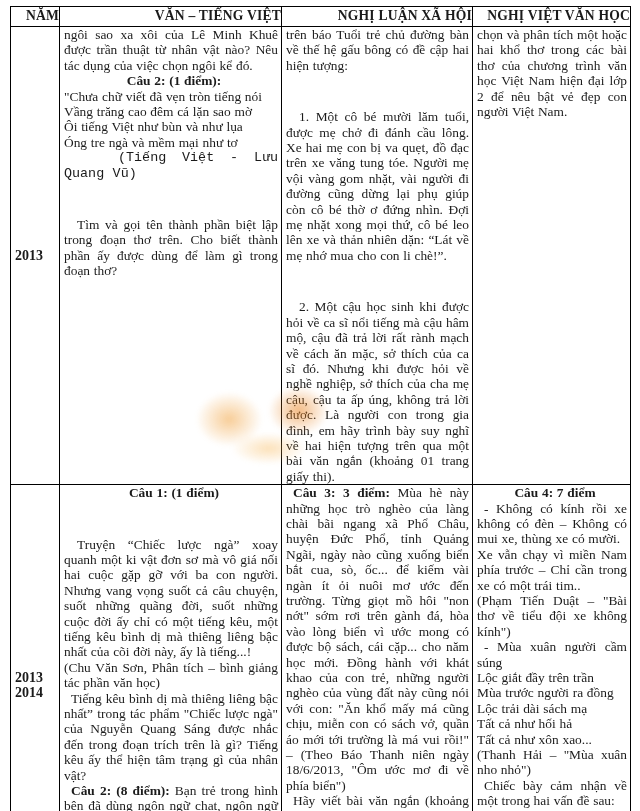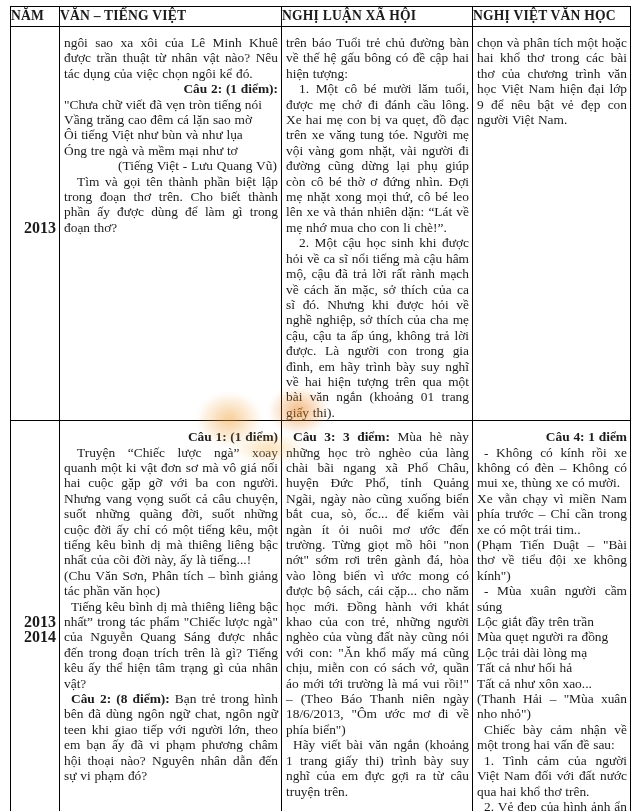--- a/index.html
+++ b/index.html
@@ -12,40 +12,40 @@
   table.exam{
     position:absolute;left:10px;top:6px;width:620px;
     border-collapse:collapse;table-layout:fixed;
   }
   col.c-year{width:49px;}
   col.c-van{width:222px;}
   col.c-xahoi{width:191px;}
   col.c-vanhoc{width:158px;}
   th,td{
     border:1.7px solid var(--border,#000);
-    vertical-align:top;padding:8px 3px 0 4px;overflow:hidden;
+    vertical-align:top;padding:0 3px 0 4px;overflow:hidden;
   }
   th{
-    font-size:13.6px;font-weight:bold;text-align:left;
+    font-size:13.6px;font-weight:bold;text-align:right;
     padding:1px 0;height:17px;letter-spacing:.2px;
   }
   tr.row-a{height:381px;}
   tr.row-b{height:398px;}
   td.year{vertical-align:middle;text-align:center;}
   .para{
     font-size:13.4px;line-height:15.4px;text-align:justify;
     margin:0;word-spacing:.4px;
   }
   .just{}
-  .ind{text-indent:13px;}
+  .ind{text-indent:13px;margin-top:36px;}
   .ind6{text-indent:7px;}
-  .head{font-weight:bold;text-align:right;text-indent:6px;}
+  .head{font-weight:bold;text-align:center;text-indent:6px;}
   .line{text-align:left;}
-  .cite{text-indent:54px;}
-  .yr{font-weight:bold;text-align:right;font-size:16px;text-indent:0;}
+  .cite{text-indent:54px;font-family:Liberation Mono, monospace;}
+  .yr{font-weight:bold;text-align:left;font-size:14px;text-indent:0;}
   .para b{font-weight:bold;}
   .watermark{
     position:absolute;left:183px;top:378px;width:165px;height:86px;
     background:
       radial-gradient(ellipse 46px 38px at 28% 48%, rgba(240,155,48,.50), rgba(240,155,48,0) 72%),
       radial-gradient(ellipse 42px 34px at 70% 38%, rgba(232,128,28,.55), rgba(232,128,28,0) 72%),
       radial-gradient(ellipse 52px 22px at 52% 82%, rgba(247,180,80,.40), rgba(247,180,80,0) 72%);
     filter:blur(2px);
     z-index:3;pointer-events:none;
   }
@@ -84,48 +84,48 @@
             <div class="para line">Óng tre ngà và mềm mại như tơ</div>
             <div class="para cite">(Tiếng Việt - Lưu Quang Vũ)</div>
             <div class="para ind">Tìm và gọi tên thành phần biệt lập trong đoạn thơ trên. Cho biết thành phần ấy được dùng để làm gì trong đoạn thơ?</div>
           </td>
         <td>
             <div class="para just">trên báo Tuổi trẻ chủ đường bàn về thế hệ gấu bông có đề cập hai hiện tượng:</div>
             <div class="para ind">1. Một cô bé mười lăm tuổi, được mẹ chở đi đánh cầu lông. Xe hai mẹ con bị va quẹt, đồ đạc trên xe văng tung tóe. Người mẹ vội vàng gom nhặt, vài người đi đường cũng dừng lại phụ giúp còn cô bé thờ ơ đứng nhìn. Đợi mẹ nhặt xong mọi thứ, cô bé leo lên xe và thản nhiên dặn: “Lát về mẹ nhớ mua cho con li chè!”.</div>
             <div class="para ind">2. Một cậu học sinh khi được hỏi về ca sĩ nổi tiếng mà cậu hâm mộ, cậu đã trả lời rất rành mạch về cách ăn mặc, sở thích của ca sĩ đó. Nhưng khi được hỏi về nghề nghiệp, sở thích của cha mẹ cậu, cậu ta ấp úng, không trả lời được. Là người con trong gia đình, em hãy trình bày suy nghĩ về hai hiện tượng trên qua một bài văn ngắn (khoảng 01 trang giấy thi).</div>
           </td>
         <td>
-            <div class="para just">chọn và phân tích một hoặc hai khổ thơ trong các bài thơ của chương trình văn học Việt Nam hiện đại lớp 9 để nêu bật vẻ đẹp con người Việt Nam.</div>
+            <div class="para just">chọn và phân tích một hoặc hai khổ thơ trong các bài thơ của chương trình văn học Việt Nam hiện đại lớp 2 để nêu bật vẻ đẹp con người Việt Nam.</div>
           </td>
       </tr>
       <tr class="row-b">
         <td class="year">
             <div class="para yr">2013</div>
             <div class="para yr">2014</div>
           </td>
         <td>
             <div class="para head">Câu 1: (1 điểm)</div>
             <div class="para ind">Truyện “Chiếc lược ngà” xoay quanh một ki vật đơn sơ mà vô giá nối hai cuộc gặp gỡ với ba con người. Nhưng vang vọng suốt cả câu chuyện, suốt những quãng đời, suốt những cuộc đời ấy chỉ có một tiếng kêu, một tiếng kêu bình dị mà thiêng liêng bậc nhất của cõi đời này, ấy là tiếng...!</div>
             <div class="para just">(Chu Văn Sơn, Phân tích – bình giảng tác phần văn học)</div>
             <div class="para ind6">Tiếng kêu bình dị mà thiêng liêng bậc nhất” trong tác phẩm "Chiếc lược ngà" của Nguyễn Quang Sáng được nhắc đến trong đoạn trích trên là gì? Tiếng kêu ấy thể hiện tâm trạng gì của nhân vật?</div>
             <div class="para ind6"><b>Câu 2: (8 điểm): </b>Bạn trẻ trong hình bên đã dùng ngôn ngữ chat, ngôn ngữ teen khi giao tiếp với người lớn, theo em bạn ấy đã vi phạm phương châm hội thoại nào? Nguyên nhân dẫn đến sự vi phạm đó?</div>
           </td>
         <td>
             <div class="para ind6"><b>Câu 3: 3 điểm: </b>Mùa hè này những học trò nghèo của làng chài bãi ngang xã Phổ Châu, huyện Đức Phổ, tỉnh Quảng Ngãi, ngày nào cũng xuống biển bắt cua, sò, ốc... để kiếm vài ngàn ít ỏi nuôi mơ ước đến trường. Từng giọt mồ hôi "non nớt" sớm rơi trên gành đá, hòa vào lòng biển vì ước mong có được bộ sách, cái cặp... cho năm học mới. Đồng hành với khát khao của con trẻ, những người nghèo của vùng đất này cũng nói với con: "Ăn khổ mấy má cũng chịu, miễn con có sách vở, quần áo mới tới trường là má vui rồi!" – (Theo Báo Thanh niên ngày 18/6/2013, "Ôm ước mơ đi về phía biển")</div>
             <div class="para ind6">Hãy viết bài văn ngắn (khoảng 1 trang giấy thi) trình bày suy nghĩ của em đực gợi ra từ câu truyện trên.</div>
           </td>
         <td>
-            <div class="para head">Câu 4: 1 điểm</div>
+            <div class="para head">Câu 4: 7 điểm</div>
             <div class="para ind6">- Không có kính rồi xe không có đèn – Không có mui xe, thùng xe có mười.</div>
             <div class="para just">Xe vẫn chạy vì miền Nam phía trước – Chỉ cần trong xe có một trái tim..</div>
             <div class="para just">(Phạm Tiến Duật – "Bài thơ về tiểu đội xe không kính")</div>
             <div class="para ind6">- Mùa xuân người cầm súng</div>
             <div class="para line">Lộc giắt đầy trên trần</div>
-            <div class="para line">Mùa quẹt người ra đồng</div>
-            <div class="para line">Lộc trải dài lòng mạ</div>
+            <div class="para line">Mùa trước người ra đồng</div>
+            <div class="para line">Lộc trải dài sách mạ</div>
             <div class="para line">Tất cả như hối hả</div>
             <div class="para line">Tất cả như xôn xao...</div>
             <div class="para just">(Thanh Hải – "Mùa xuân nho nhỏ")</div>
             <div class="para ind6">Chiếc bày cảm nhận về một trong hai vấn đề sau:</div>
             <div class="para ind6">1. Tình cảm của người Việt Nam đối với đất nước qua hai khổ thơ trên.</div>
             <div class="para ind6">2. Vẻ đẹp của hình ảnh ẩn dụ trong hai khổ thơ trên.</div>
           </td>
       </tr>
     </tbody>
   </table>

